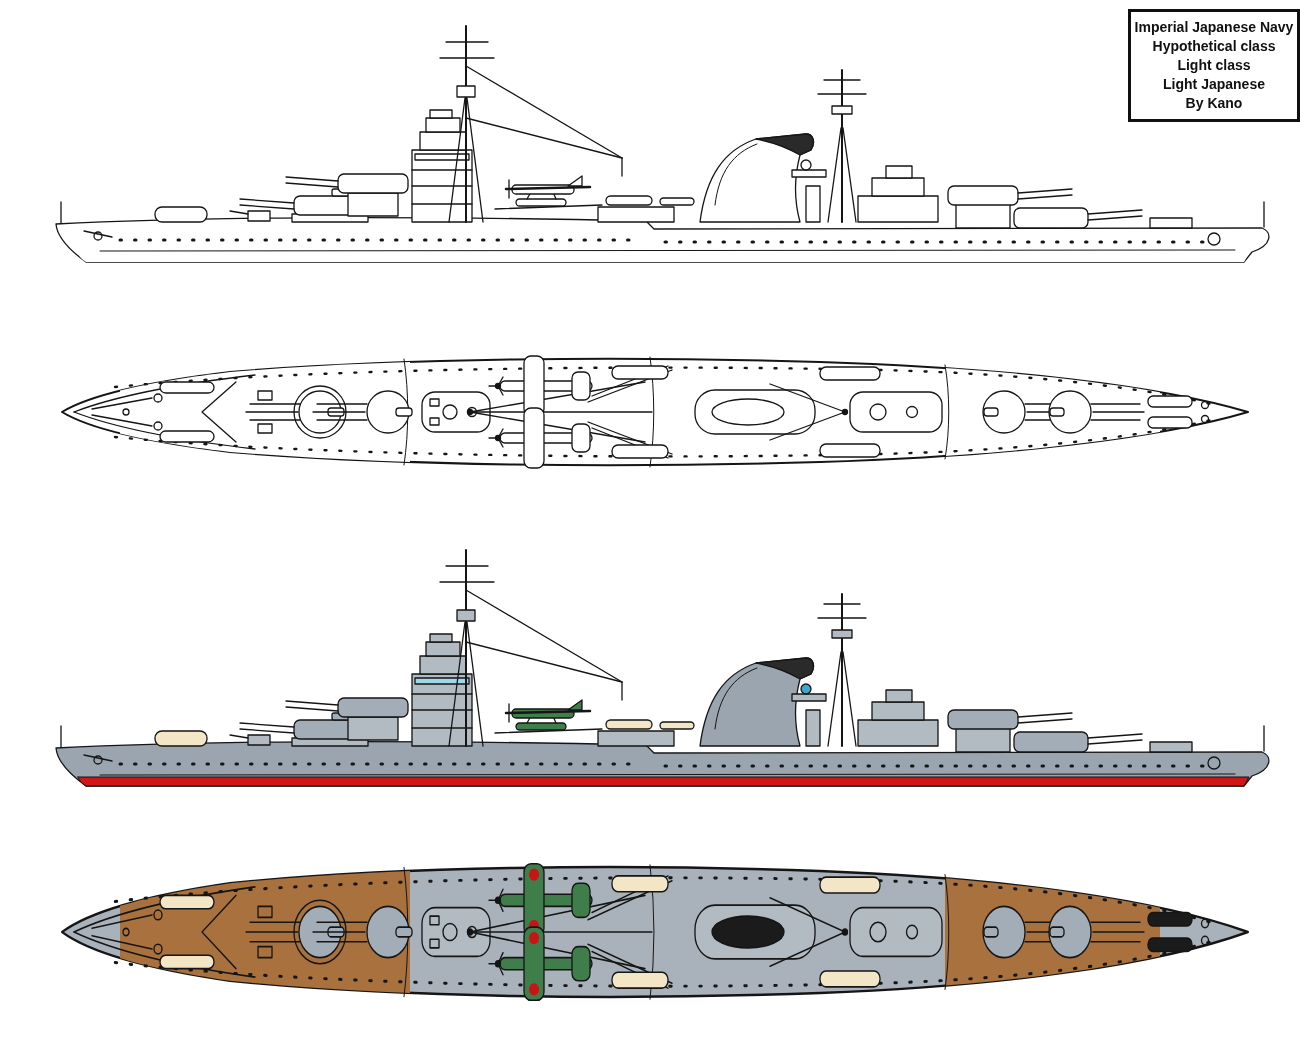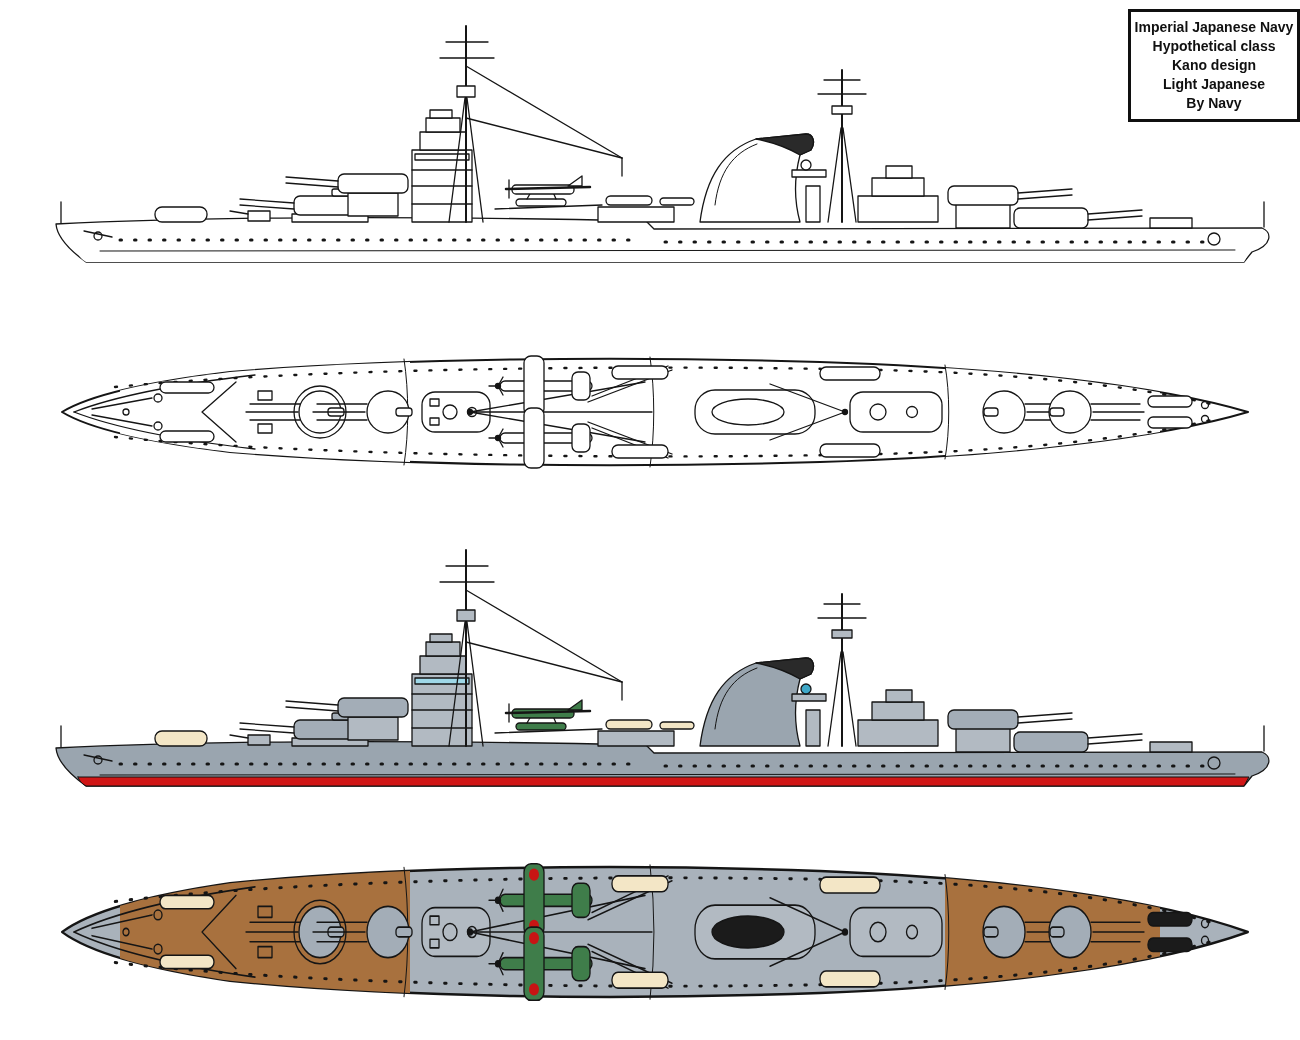--- a/index.html
+++ b/index.html
@@ -315,18 +315,18 @@
     </g>
 
     <g class="pal-plan" transform="translate(0,932) scale(1,1.22)">
       <use href="#planShip"></use>
     </g>
   </svg>
 
   <div class="title-box">
     <div>Imperial Japanese Navy</div>
     <div>Hypothetical class</div>
-    <div>Kano design</div>
+    <div>Light class</div>
     <div>Light Japanese</div>
-    <div>By Navy</div>
+    <div>By Kano</div>
   </div>
 
 </div>
 
 </body></html>

